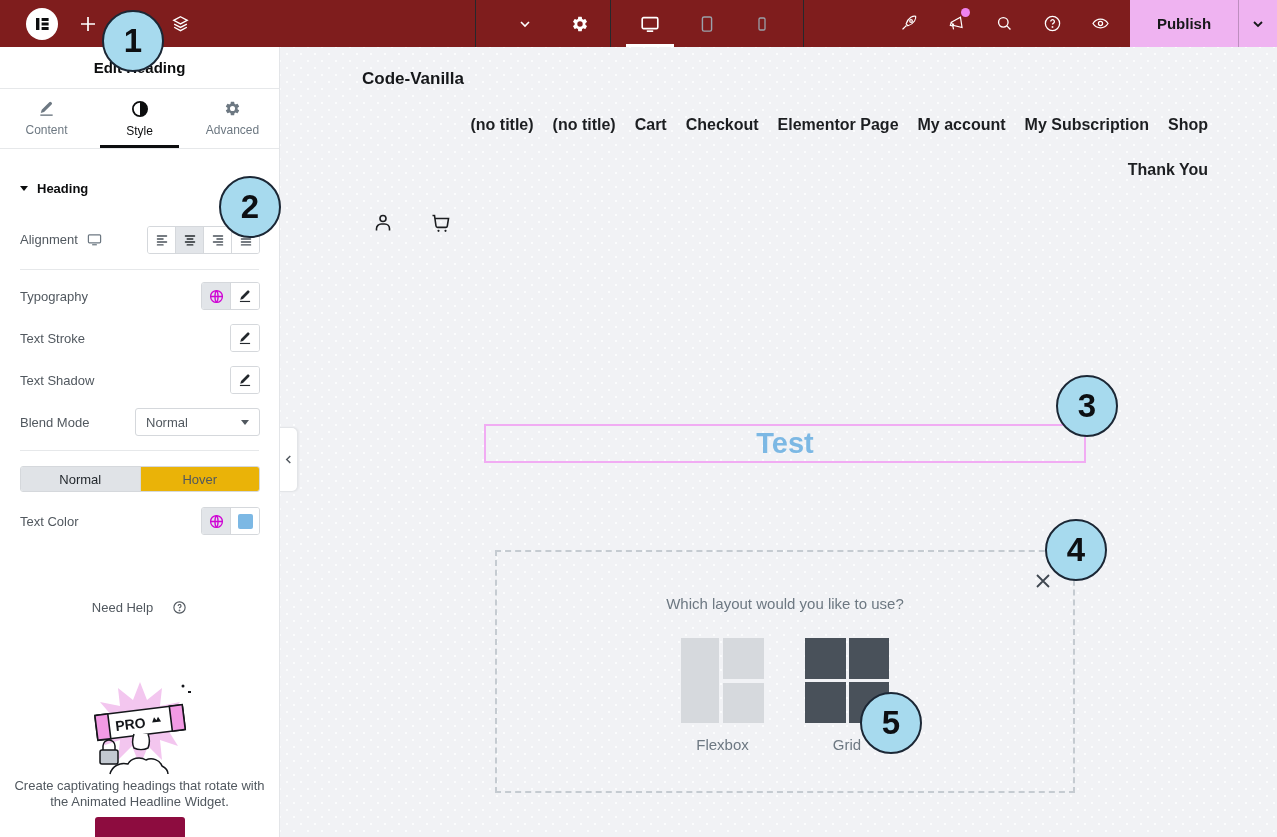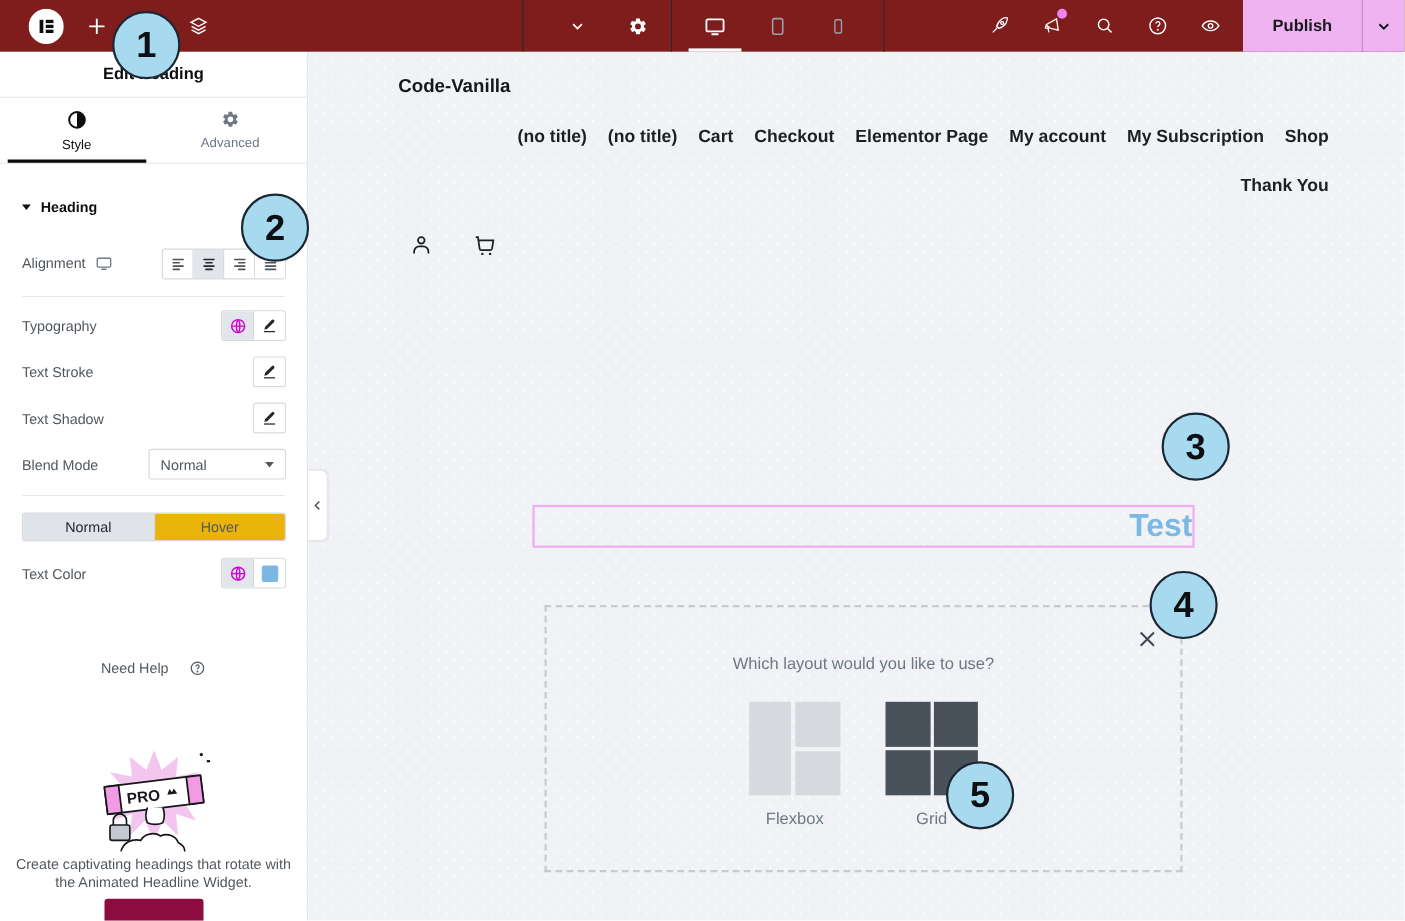--- a/index.html
+++ b/index.html
@@ -75,21 +75,21 @@
   #canvas{position:absolute;left:280px;top:47px;width:997px;height:790px;background-color:#f1f2f5;
         background-image:radial-gradient(circle,#fbfcfd 1px,rgba(0,0,0,0) 1.3px),
                          radial-gradient(circle,#fbfcfd 1px,rgba(0,0,0,0) 1.3px);
         background-size:14px 14px;background-position:0 0,7px 7px;}
   #site-title{position:absolute;left:82px;top:22px;font-size:17px;font-weight:bold;color:#15171a;}
   .nav-row{position:absolute;right:69px;display:flex;gap:19px;font-size:16px;color:#1c1e21;}
   .nav-row a{color:#1c1e21;text-decoration:none;cursor:pointer;font-weight:bold;}
   #hdr-icons{position:absolute;left:91px;top:164px;display:flex;gap:34px;color:#1c1e21;}
   #hdr-icons .hicon{width:24px;height:24px;cursor:pointer;}
   #heading-widget{position:absolute;left:204px;top:377px;width:602px;height:39px;box-sizing:border-box;
-        border:2px solid #f1acf3;display:flex;align-items:center;justify-content:flex-end;cursor:pointer;margin-top:35px;}
+        border:2px solid #f1acf3;display:flex;align-items:center;justify-content:center;cursor:pointer;}
   #heading-text{font-size:29px;font-weight:bold;color:#7cb8e4;}
   #layout-dialog{position:absolute;left:215px;top:503px;width:580px;height:243px;box-sizing:border-box;
         border:2px dashed #c5cbd1;}
   #dialog-close{position:absolute;right:21px;top:20px;width:18px;height:18px;color:#3f4750;cursor:pointer;}
   #dialog-question{position:absolute;left:0;top:43px;width:100%;text-align:center;font-size:15px;color:#6d7882;}
   #layout-options{position:absolute;left:0;top:86px;width:100%;display:flex;justify-content:center;gap:41px;}
   .layout-option{display:flex;flex-direction:column;align-items:center;cursor:pointer;}
   .layout-option .opt-label{margin-top:13px;font-size:15px;color:#6d7882;}
   #flexbox-icon{width:83px;height:85px;display:flex;gap:4px;}
   #flexbox-icon .fb-left{width:38px;height:85px;background:#d6d9dd;}
@@ -202,20 +202,27 @@
       </div>
     </div>
   </div>
 
   <div id="panel">
     <div id="panel-header">
       <span id="panel-title">Edit Heading</span>
     </div>
 
     <div id="ptabs">
+      <div class="ptab">
+        <svg width="17" height="17" viewBox="0 0 16 16" fill="currentColor">
+            <path d="M2.6 12.2l.9-3.1 7.1-7.1a1.25 1.25 0 011.8 0l.4.4a1.25 1.25 0 010 1.8l-7.1 7.1-3.1.9z"></path>
+            <rect x="2.2" y="13.6" width="11.6" height="1.3"></rect>
+          </svg>
+        <span>Content</span>
+      </div>
       <div class="ptab active">
         <svg width="18" height="18" viewBox="0 0 18 18">
             <circle cx="9" cy="9" r="7.1" fill="none" stroke="currentColor" stroke-width="1.8"></circle>
             <path d="M9 1.9a7.1 7.1 0 010 14.2V1.9z" fill="currentColor"></path>
           </svg>
         <span>Style</span>
       </div>
       <div class="ptab">
         <svg width="17" height="17" viewBox="0 0 24 24" fill="currentColor">
             <path d="M19.14 12.94c.04-.3.06-.61.06-.94s-.02-.64-.07-.94l2.03-1.58a.49.49 0 00.12-.61l-1.92-3.32a.49.49 0 00-.59-.22l-2.39.96c-.5-.38-1.03-.7-1.62-.94l-.36-2.54a.48.48 0 00-.48-.41h-3.84c-.24 0-.43.17-.47.41l-.36 2.54c-.59.24-1.13.57-1.62.94l-2.39-.96a.49.49 0 00-.59.22L2.74 8.87c-.12.21-.08.47.12.61l2.03 1.58c-.05.3-.09.63-.09.94s.02.64.07.94l-2.03 1.58a.49.49 0 00-.12.61l1.92 3.32c.12.22.37.29.59.22l2.39-.96c.5.38 1.03.7 1.62.94l.36 2.54c.05.24.24.41.48.41h3.84c.24 0 .44-.17.47-.41l.36-2.54c.59-.24 1.13-.56 1.62-.94l2.39.96c.22.08.47 0 .59-.22l1.92-3.32a.49.49 0 00-.12-.61l-2.01-1.58zM12 15.6A3.6 3.6 0 1112 8.4a3.6 3.6 0 010 7.2z"></path>

